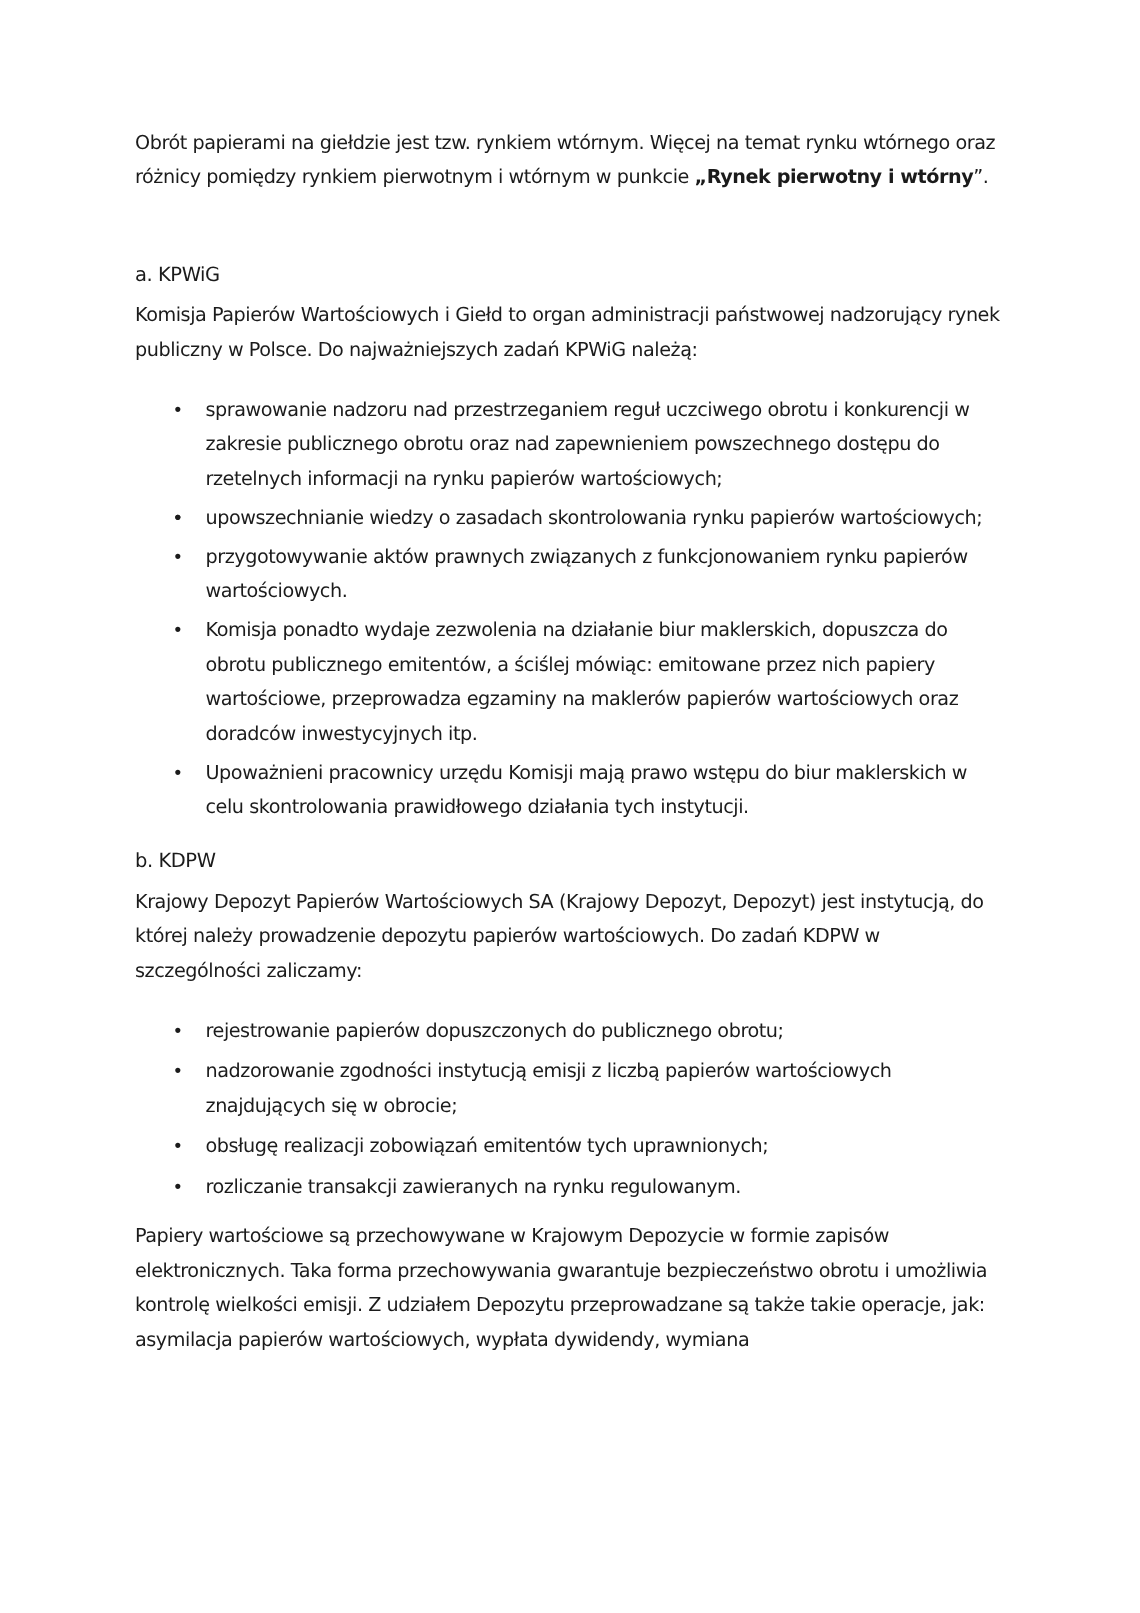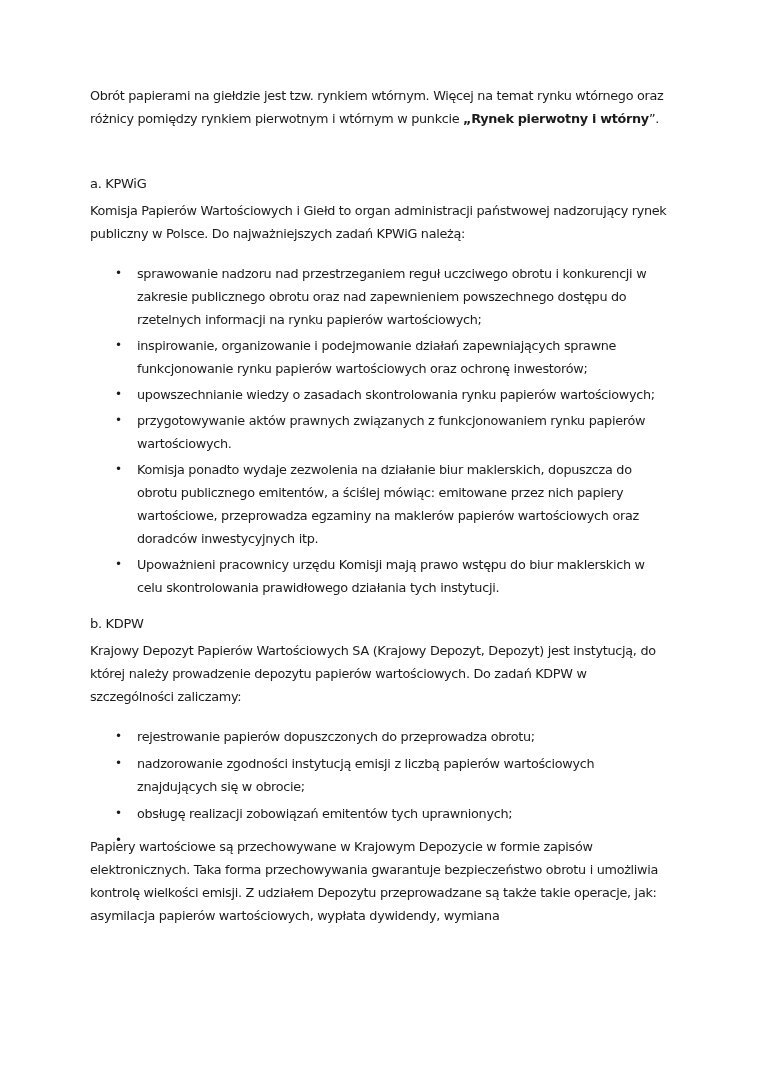--- a/index.html
+++ b/index.html
@@ -58,21 +58,20 @@
   <h2 class="heading">a. KPWiG</h2>
   <p class="para">Komisja Papierów Wartościowych i Giełd to organ administracji państwowej nadzorujący rynek publiczny w Polsce. Do najważniejszych zadań KPWiG należą:</p>
 
   <div class="list">
     <div class="li">
       <span class="bullet">•</span>
       <span class="li-text">sprawowanie nadzoru nad przestrzeganiem reguł uczciwego obrotu i konkurencji w zakresie publicznego obrotu oraz nad zapewnieniem powszechnego dostępu do rzetelnych informacji na rynku papierów wartościowych;</span>
     </div>
     <div class="li">
       <span class="bullet">•</span>
-      <span class="li-text">inspirowanie, organizowanie i podejmowanie działań zapewniających sprawne funkcjonowanie rynku papierów wartościowych oraz ochronę inwestorów;</span>
     </div>
     <div class="li">
       <span class="bullet">•</span>
       <span class="li-text">upowszechnianie wiedzy o zasadach skontrolowania rynku papierów wartościowych;</span>
     </div>
     <div class="li">
       <span class="bullet">•</span>
       <span class="li-text">przygotowywanie aktów prawnych związanych z funkcjonowaniem rynku papierów wartościowych.</span>
     </div>
     <div class="li">
@@ -84,30 +83,31 @@
       <span class="li-text">Upoważnieni pracownicy urzędu Komisji mają prawo wstępu do biur maklerskich w celu skontrolowania prawidłowego działania tych instytucji.</span>
     </div>
   </div>
 
   <h2 class="heading second">b. KDPW</h2>
   <p class="para">Krajowy Depozyt Papierów Wartościowych SA (Krajowy Depozyt, Depozyt) jest instytucją, do której należy prowadzenie depozytu papierów wartościowych. Do zadań KDPW w szczególności zaliczamy:</p>
 
   <div class="list second">
     <div class="li">
       <span class="bullet">•</span>
-      <span class="li-text">rejestrowanie papierów dopuszczonych do przeprowadza obrotu;</span>
+      <span class="li-text">rejestrowanie papierów dopuszczonych do publicznego obrotu;</span>
     </div>
     <div class="li">
       <span class="bullet">•</span>
       <span class="li-text">nadzorowanie zgodności instytucją emisji z liczbą papierów wartościowych znajdujących się w obrocie;</span>
     </div>
     <div class="li">
       <span class="bullet">•</span>
       <span class="li-text">obsługę realizacji zobowiązań emitentów tych uprawnionych;</span>
     </div>
     <div class="li">
       <span class="bullet">•</span>
+      <span class="li-text">rozliczanie transakcji zawieranych na rynku regulowanym.</span>
     </div>
   </div>
 
   <p class="para closing">Papiery wartościowe są przechowywane w Krajowym Depozycie w formie zapisów elektronicznych. Taka forma przechowywania gwarantuje bezpieczeństwo obrotu i umożliwia kontrolę wielkości emisji. Z udziałem Depozytu przeprowadzane są także takie operacje, jak: asymilacja papierów wartościowych, wypłata dywidendy, wymiana</p>
 
 </div>
 
 </body></html>

